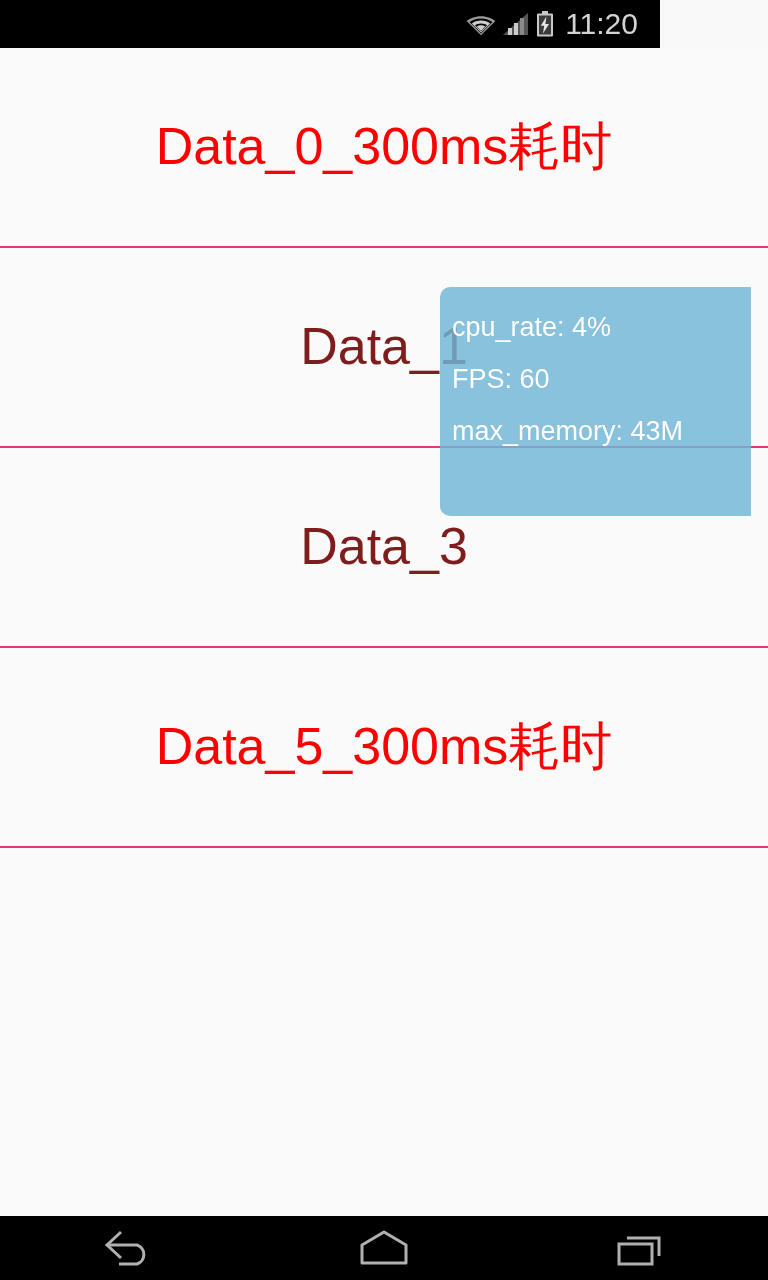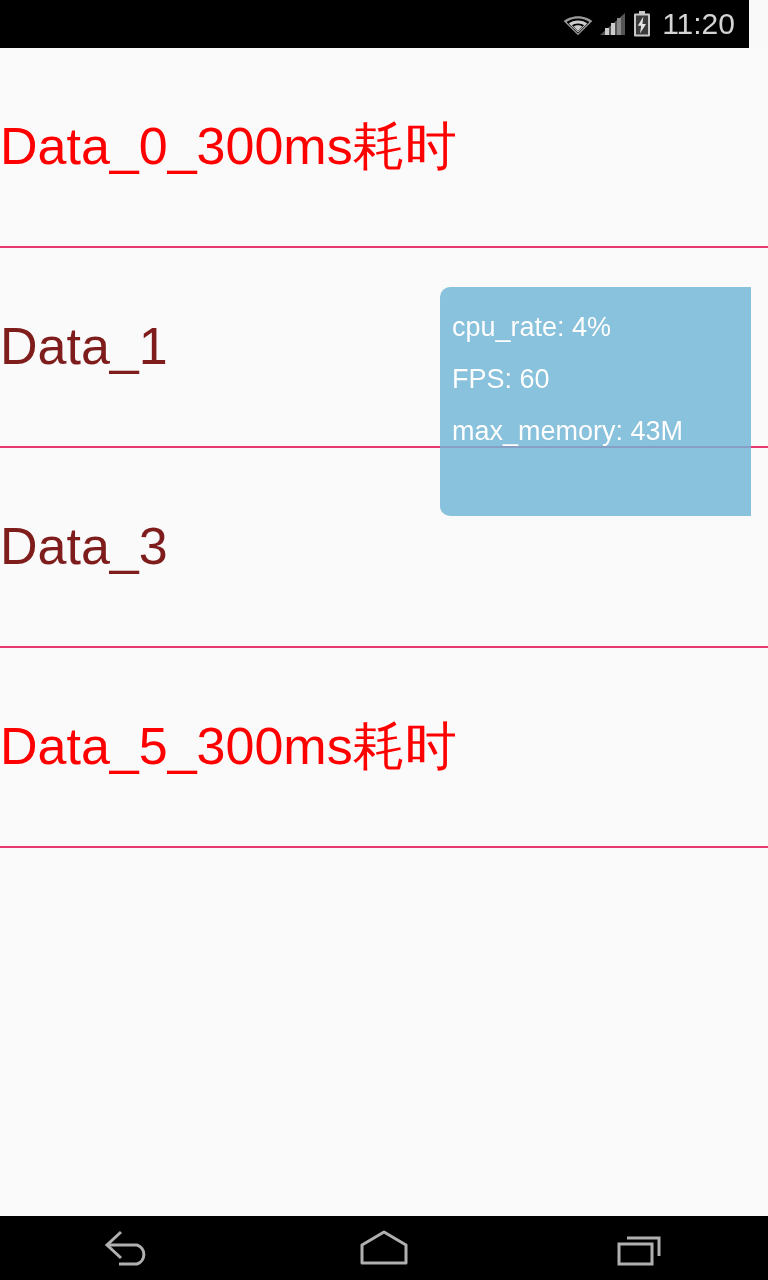--- a/index.html
+++ b/index.html
@@ -12,24 +12,24 @@
   #screen {
     position:relative;
     width:768px; height:1280px;
     background:#f9f9f9;
     overflow:hidden;
   }
 
   
   #status-bar {
     position:absolute; top:0; left:0;
-    width:749px; height:48px;
+    width:660px; height:48px;
     background:#000000;
     display:flex; align-items:center; justify-content:flex-end;
-    padding-right:14px;
+    padding-right:22px;
     z-index:40;
   }
   #status-bar .icons { display:flex; align-items:center; gap:7px; }
   .sb-icon { display:block; }
   #clock {
     color:#d4d4d4;
     font-size:30px;
     letter-spacing:0px;
     margin-left:11px;
     line-height:1;
@@ -45,21 +45,21 @@
     background:#fafafa;
     z-index:10;
   }
   .row {
     position:relative;
     width:768px;
     height:200px;
     background:#fafafa;
     display:flex;
     align-items:center;
-    justify-content:flex-start;
+    justify-content:center;
     border-bottom:2px solid #e8376f;
   }
   .row-label {
     font-size:52px;
     color:#7f1d1d;
     font-weight:400;
     line-height:1.1;
     white-space:nowrap;
   }
   .row-label.slow {

